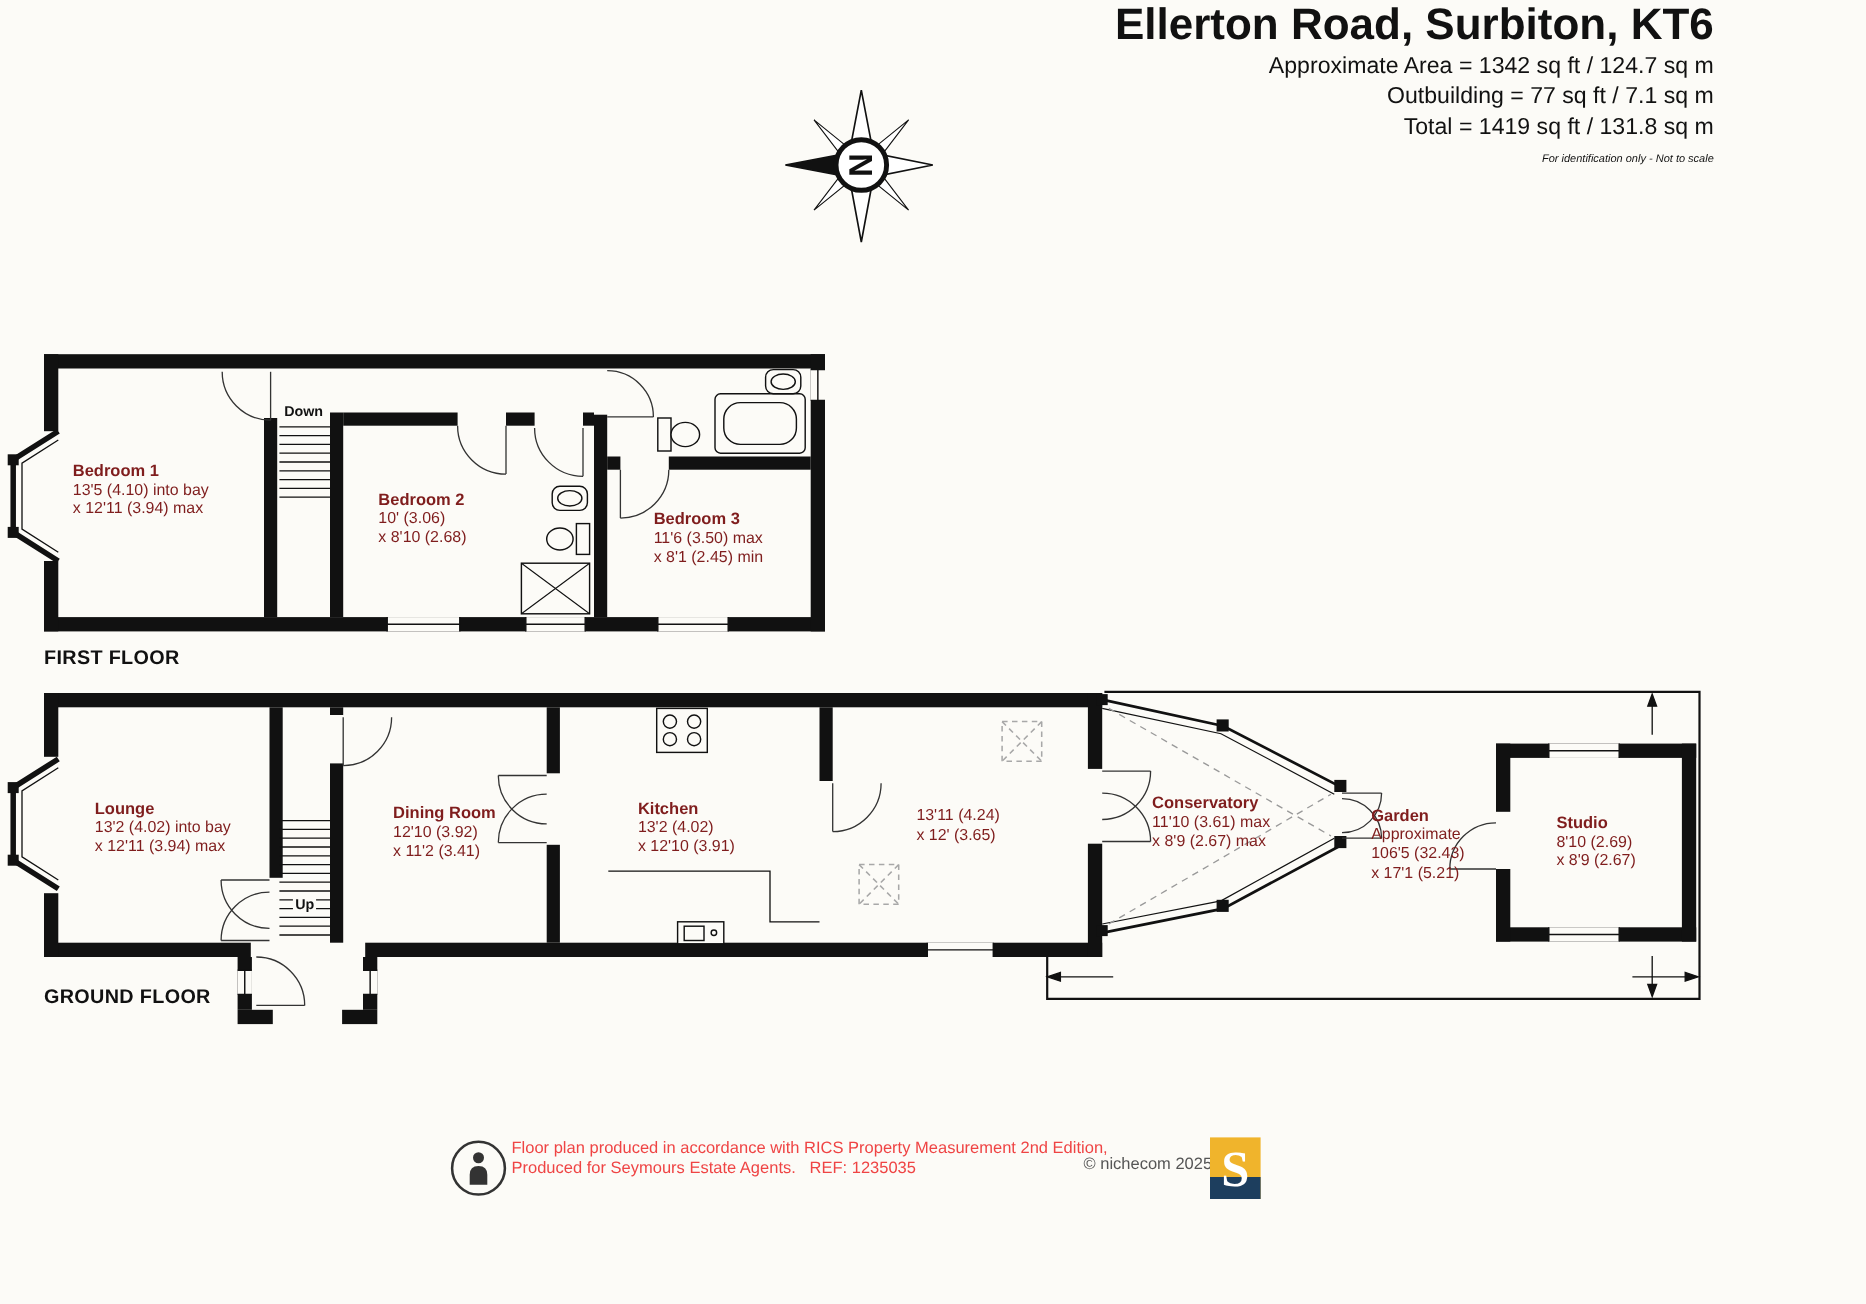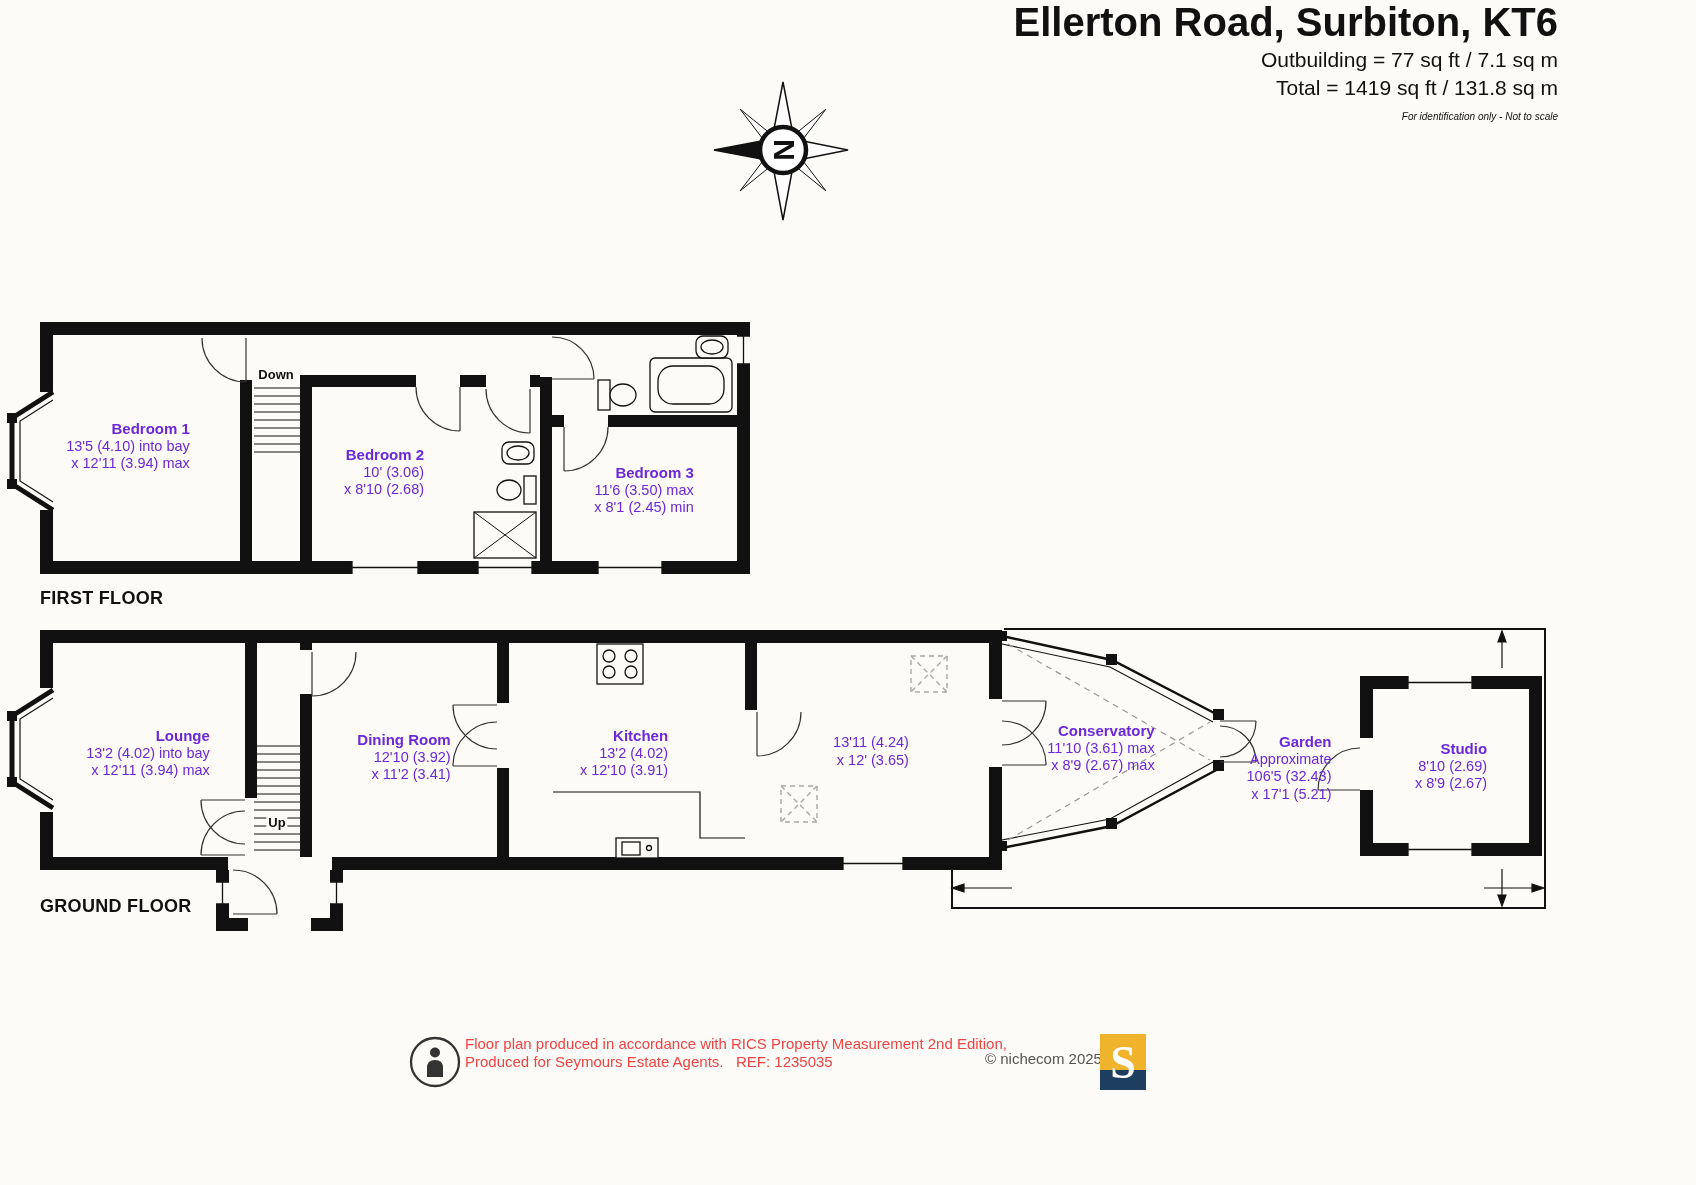--- a/index.html
+++ b/index.html
@@ -2,21 +2,21 @@
 <html><head>
 <meta charset="utf-8">
 <style>
   html,body{margin:0;padding:0;background:#fcfbf7;}
   .page{position:relative;width:1696px;height:1185px;background:#fcfbf7;font-family:"Liberation Sans",sans-serif;color:#111;overflow:hidden;}
   .plan-svg{position:absolute;left:0;top:0;}
   .header{position:absolute;top:2px;right:138px;text-align:right;}
   .header-title{font-size:40px;font-weight:bold;line-height:40px;}
   .header-area{font-size:21px;line-height:28px;margin-top:4px;}
   .header-disclaimer{font-size:10px;margin-top:9px;font-style:italic;}
-  .room-label{position:absolute;transform:translate(-50%,-50%);text-align:right;font-size:14.5px;line-height:17.5px;white-space:nowrap;color:#6d28d9;}
+  .room-label{position:absolute;transform:translate(-50%,-50%);text-align:left;font-size:14.5px;line-height:17.5px;white-space:nowrap;color:#7f1d1d;}
   .room-name{font-weight:bold;font-size:15px;}
   .floor-label{position:absolute;font-weight:bold;font-size:18px;letter-spacing:.3px;}
   .stairs-label{position:absolute;transform:translate(-50%,-50%);font-weight:bold;font-size:13px;background:#fcfbf7;padding:0 2px;}
   .footer-text{position:absolute;left:465px;top:1035px;font-size:15px;line-height:17.5px;color:#ef4444;}
   .footer-text div{white-space:pre-wrap;}
   .copyright{position:absolute;left:985px;top:1050px;font-size:15px;color:#555;}
   .logo{position:absolute;left:1100px;top:1034px;width:46px;height:56px;background:#f0b42c;}
   .logo-band{position:absolute;left:0;bottom:0;width:100%;height:20px;background:#1d3e5e;}
   .logo-letter{position:absolute;left:0;top:0;width:100%;height:100%;display:flex;align-items:center;justify-content:center;font-family:"Liberation Serif",serif;font-weight:bold;font-size:46px;color:#fff;z-index:1;}
 </style>
@@ -231,20 +231,21 @@
   <g>
     <circle cx="435" cy="1062" r="24" fill="none" stroke="#333" stroke-width="2.3"></circle>
     <circle cx="435" cy="1052.5" r="5" fill="#333"></circle>
     <path d="M427 1077 v-9 q0 -8 8 -8 q8 0 8 8 v9 z" fill="#333"></path>
   </g>
 </svg>
 
 <div class="header">
   <div class="header-title">Ellerton Road, Surbiton, KT6</div>
   <div class="header-area">
+    <div>Approximate Area = 1342 sq ft / 124.7 sq m</div>
     <div>Outbuilding = 77 sq ft / 7.1 sq m</div>
     <div>Total = 1419 sq ft / 131.8 sq m</div>
   </div>
   <div class="header-disclaimer">For identification only - Not to scale</div>
 </div>
 
 <div class="floor-label" style="left:40px;top:588px">FIRST FLOOR</div>
 <div class="floor-label" style="left:40px;top:896px">GROUND FLOOR</div>
 
 <div class="stairs-label" style="left:276px;top:374px">Down</div>

